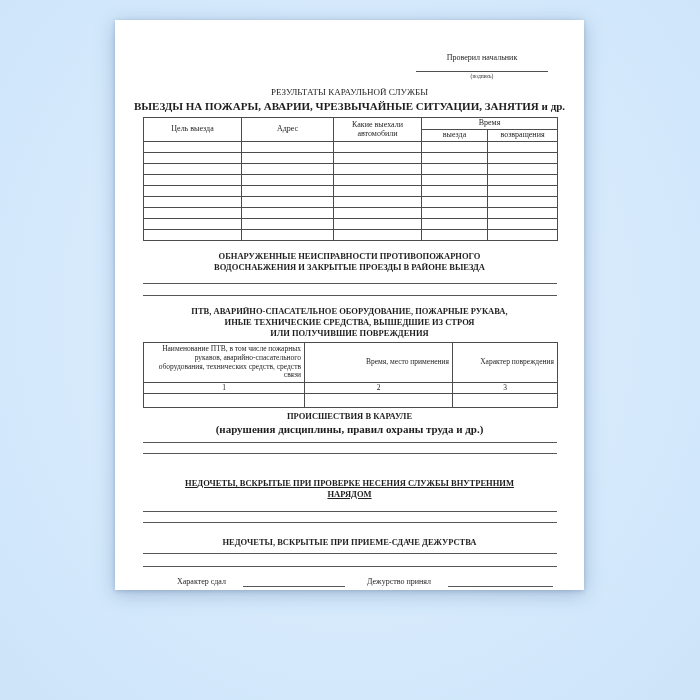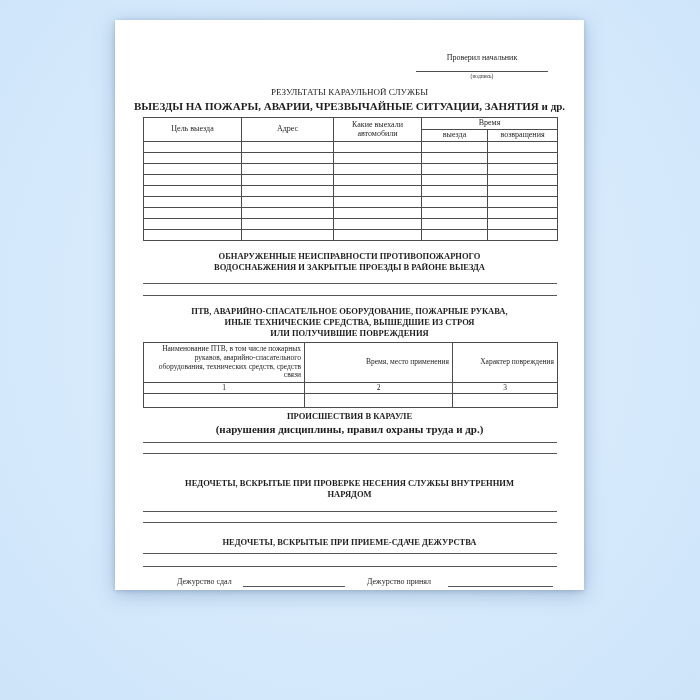--- a/index.html
+++ b/index.html
@@ -38,21 +38,21 @@
 
   .ptv{top:322px;left:28px;width:414px;border:1.5px solid #3e3e3e;}
   .ptv th,.ptv td{border:1px solid #4c4c4c;padding:0 3px;font-weight:normal;}
   .ptv thead th{font-size:7.5px;line-height:1.18;text-align:right;vertical-align:middle;}
   .ptv .numrow td{height:10px;font-size:7.5px;text-align:center;line-height:10px;}
   .ptv .emptyrow td{height:13px;}
   .ptv thead tr{height:40px;}
 
   .sub-title{left:0;right:0;text-align:center;font-weight:bold;font-size:11px;}
 
-  .constrain{max-width:372px;margin:0 auto;}
+  .constrain{max-width:372px;margin:0 auto;text-decoration:underline;}
 
   .foot-label{font-size:8px;white-space:nowrap;}
   .foot-line{height:0;border-top:1px solid #565656;}
 </style>
 </head>
 <body>
 
 <div class="page">
 
   <div class="abs verif">
@@ -195,18 +195,18 @@
   <div class="abs sec-title" style="top:458px">
     <div class="constrain">НЕДОЧЕТЫ, ВСКРЫТЫЕ ПРИ ПРОВЕРКЕ НЕСЕНИЯ СЛУЖБЫ ВНУТРЕННИМ НАРЯДОМ</div>
   </div>
   <div class="abs fill-line" style="top:491px"></div>
   <div class="abs fill-line" style="top:502px"></div>
 
   <div class="abs sec-title" style="top:517px">НЕДОЧЕТЫ, ВСКРЫТЫЕ ПРИ ПРИЕМЕ-СДАЧЕ ДЕЖУРСТВА</div>
   <div class="abs fill-line" style="top:533px"></div>
   <div class="abs fill-line" style="top:546px"></div>
 
-  <div class="abs foot-label" style="top:557px;left:62px">Дежурство сдал</div>
+  <div class="abs foot-label" style="top:557px;left:62px">Характер сдал</div>
   <div class="abs foot-line" style="top:566px;left:128px;width:102px"></div>
   <div class="abs foot-label" style="top:557px;left:252px">Дежурство принял</div>
   <div class="abs foot-line" style="top:566px;left:333px;width:105px"></div>
 
 </div>
 
 </body></html>

